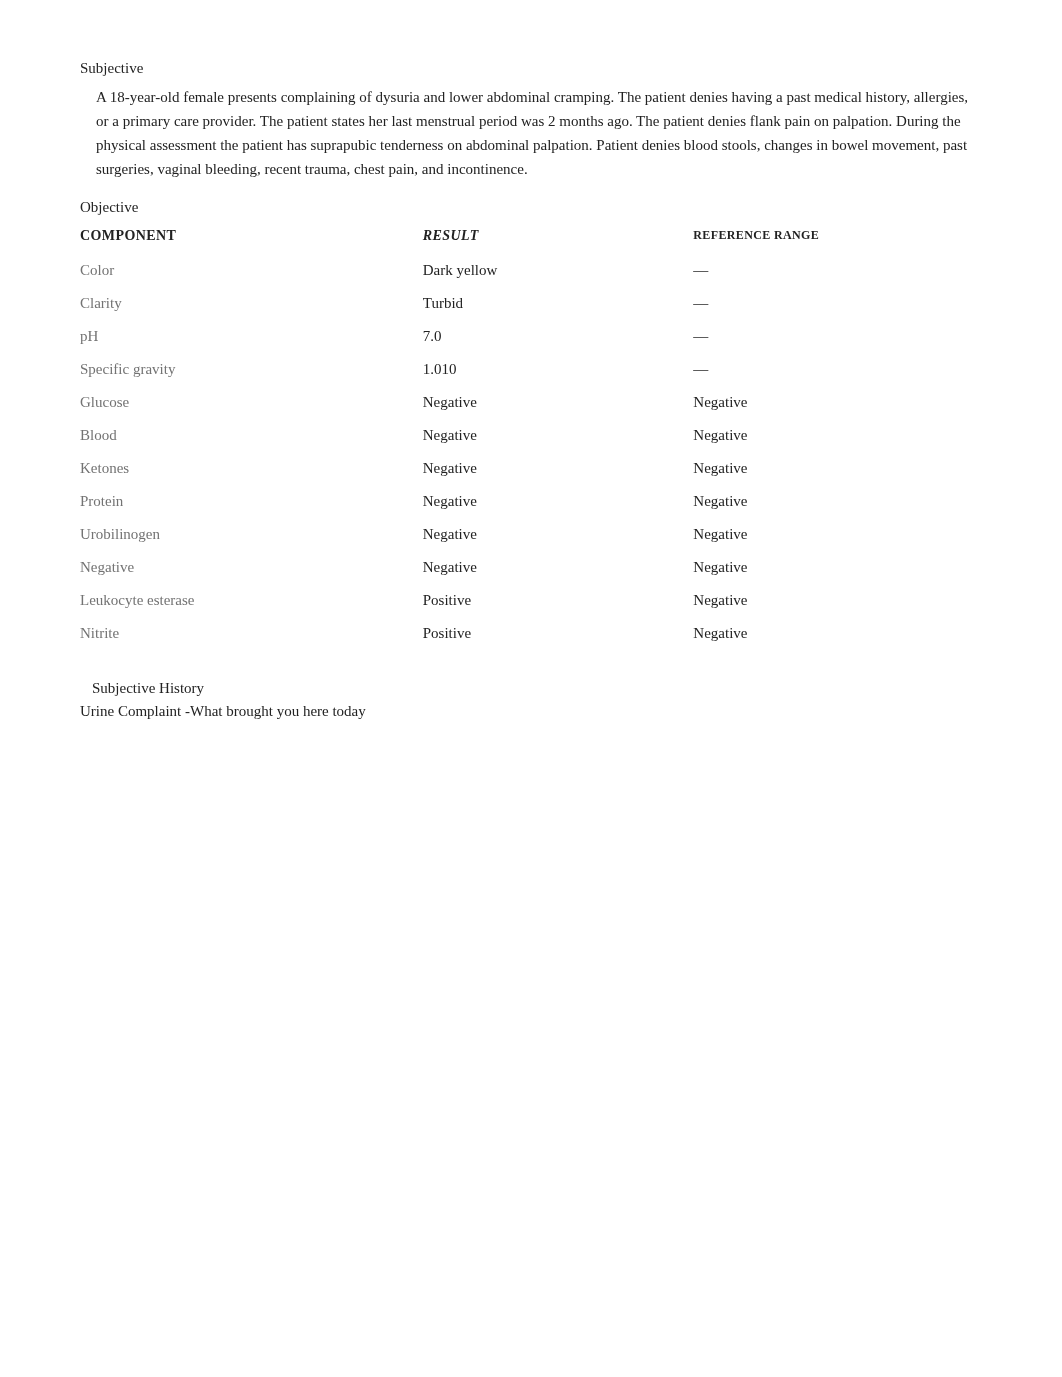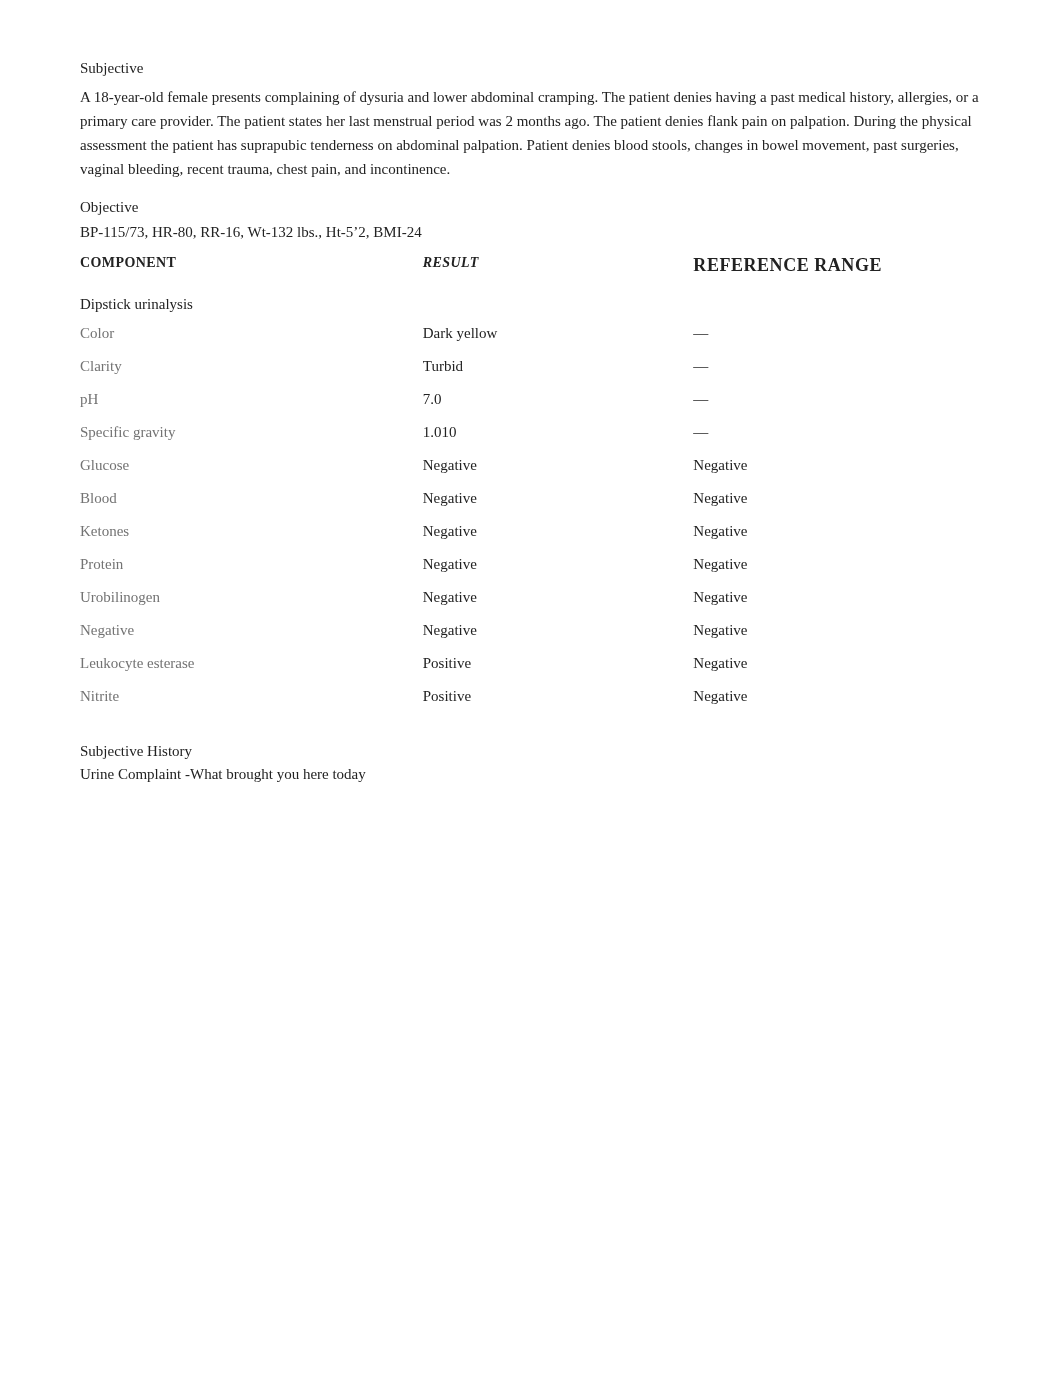--- a/index.html
+++ b/index.html
@@ -20,20 +20,21 @@
       font-size: 15px;
       font-weight: normal;
       margin-bottom: 8px;
       color: #222;
     }
     .body-text {
       font-size: 15px;
       line-height: 1.6;
       margin-bottom: 18px;
       color: #222;
+      margin-left: 16px;
     }
     .vitals-text {
       font-size: 15px;
       margin-bottom: 10px;
     }
     .urine-dip-heading {
       font-size: 15px;
       margin-bottom: 16px;
     }
     .table-section {
@@ -55,21 +56,21 @@
     .col-result {
       width: 30%;
       font-size: 14px;
       font-weight: bold;
       letter-spacing: 0.03em;
       color: #222;
       font-style: italic;
     }
     .col-reference {
       width: 32%;
-      font-size: 18px;
+      font-size: 12px;
       font-weight: bold;
       letter-spacing: 0.03em;
       color: #222;
     }
     .subheading-row {
       display: flex;
       padding: 10px 0 4px 0;
     }
     .subheading-label {
       font-size: 15px;
@@ -99,50 +100,47 @@
     }
     .section-block {
       margin-bottom: 4px;
     }
     .footer-section {
       margin-top: 30px;
     }
     .footer-heading {
       font-size: 15px;
       margin-bottom: 6px;
+      margin-left: 12px;
     }
     .footer-body {
       font-size: 15px;
       color: #222;
     }
   </style>
 </head>
 <body>
 
 <div class="section-block">
   <p class="section-heading">Subjective</p>
   <p class="body-text">A 18-year-old female presents complaining of dysuria and lower abdominal cramping. The patient denies having a past medical history, allergies, or a primary care provider. The patient states her last menstrual period was 2 months ago. The patient denies flank pain on palpation. During the physical assessment the patient has suprapubic tenderness on abdominal palpation. Patient denies blood stools, changes in bowel movement, past surgeries, vaginal bleeding, recent trauma, chest pain, and incontinence.</p>
 </div>
 
 <div class="section-block objective-section">
   <p class="section-heading">Objective</p>
-  <p class="vitals-text">BP-115/73, HR-80, RR-16, Wt-132 lbs., Ht-5’2, BMI-24</p>
 </div>
 
 <div class="table-section">
 
   <div class="table-header-row">
     <div class="col-component">COMPONENT</div>
     <div class="col-result">RESULT</div>
     <div class="col-reference">REFERENCE RANGE</div>
   </div>
 
-  <div class="subheading-row">
-    <div class="subheading-label">Dipstick urinalysis</div>
-  </div>
 
   <div id="table-rows">
       <div class="data-row">
         <div class="data-component">Color</div>
         <div class="data-result">Dark yellow</div>
         <div class="data-reference">—</div>
       </div>
       <div class="data-row">
         <div class="data-component">Clarity</div>
         <div class="data-result">Turbid</div>

